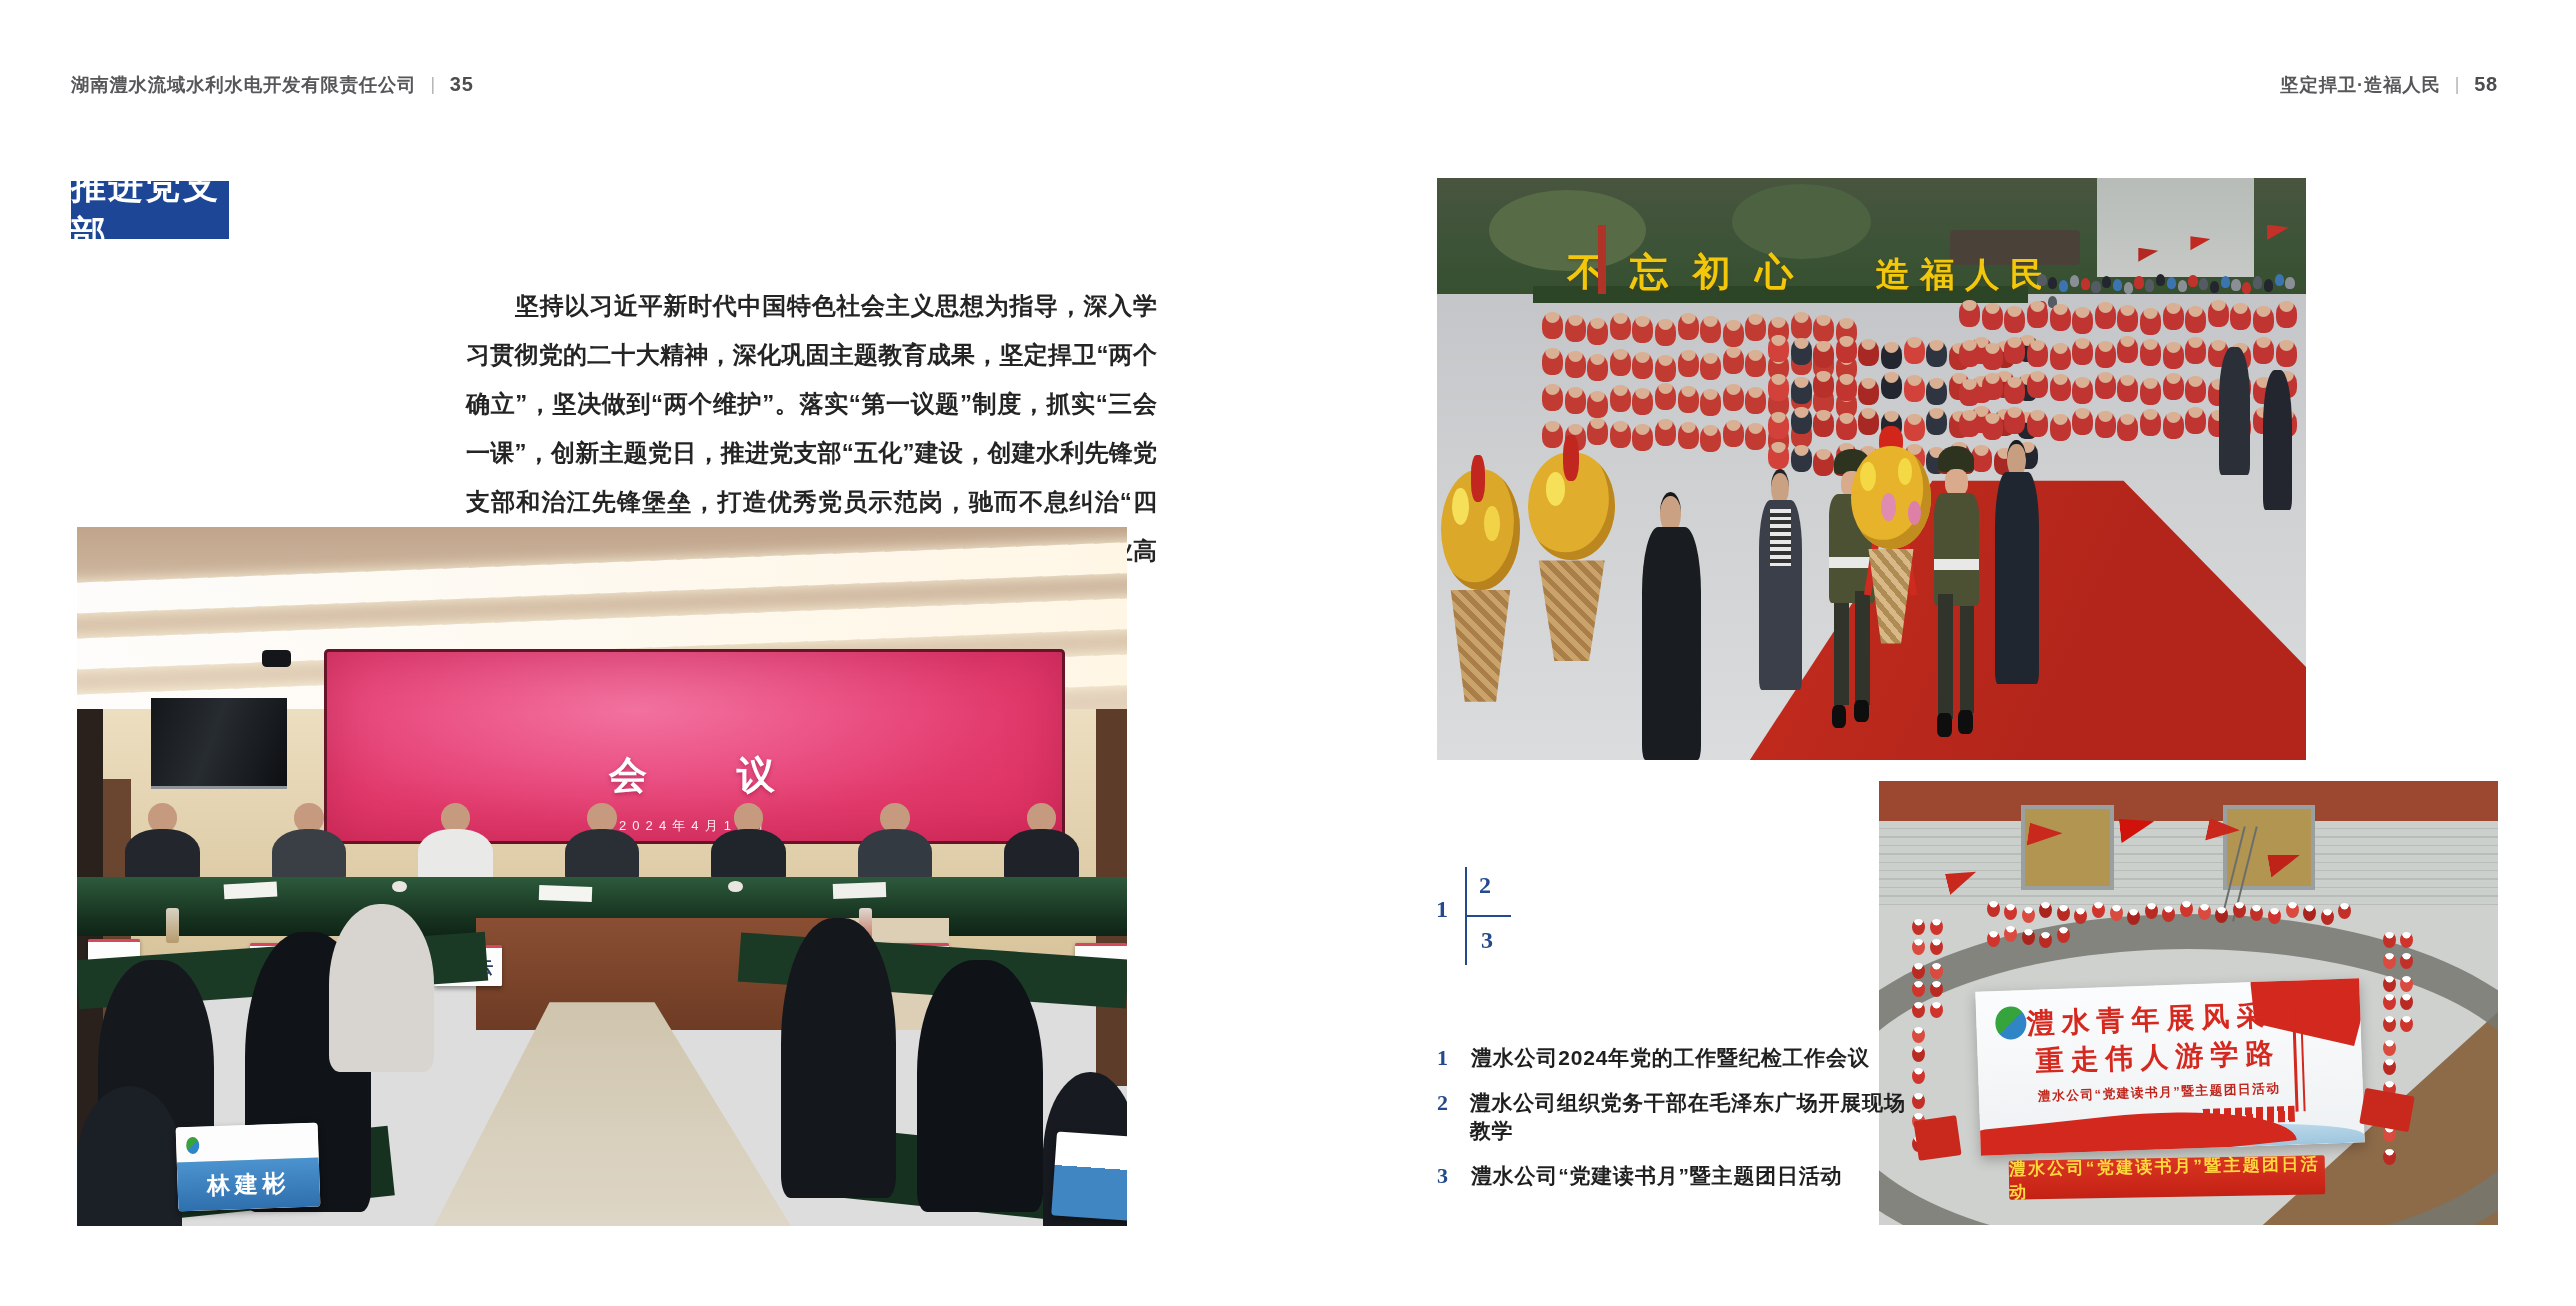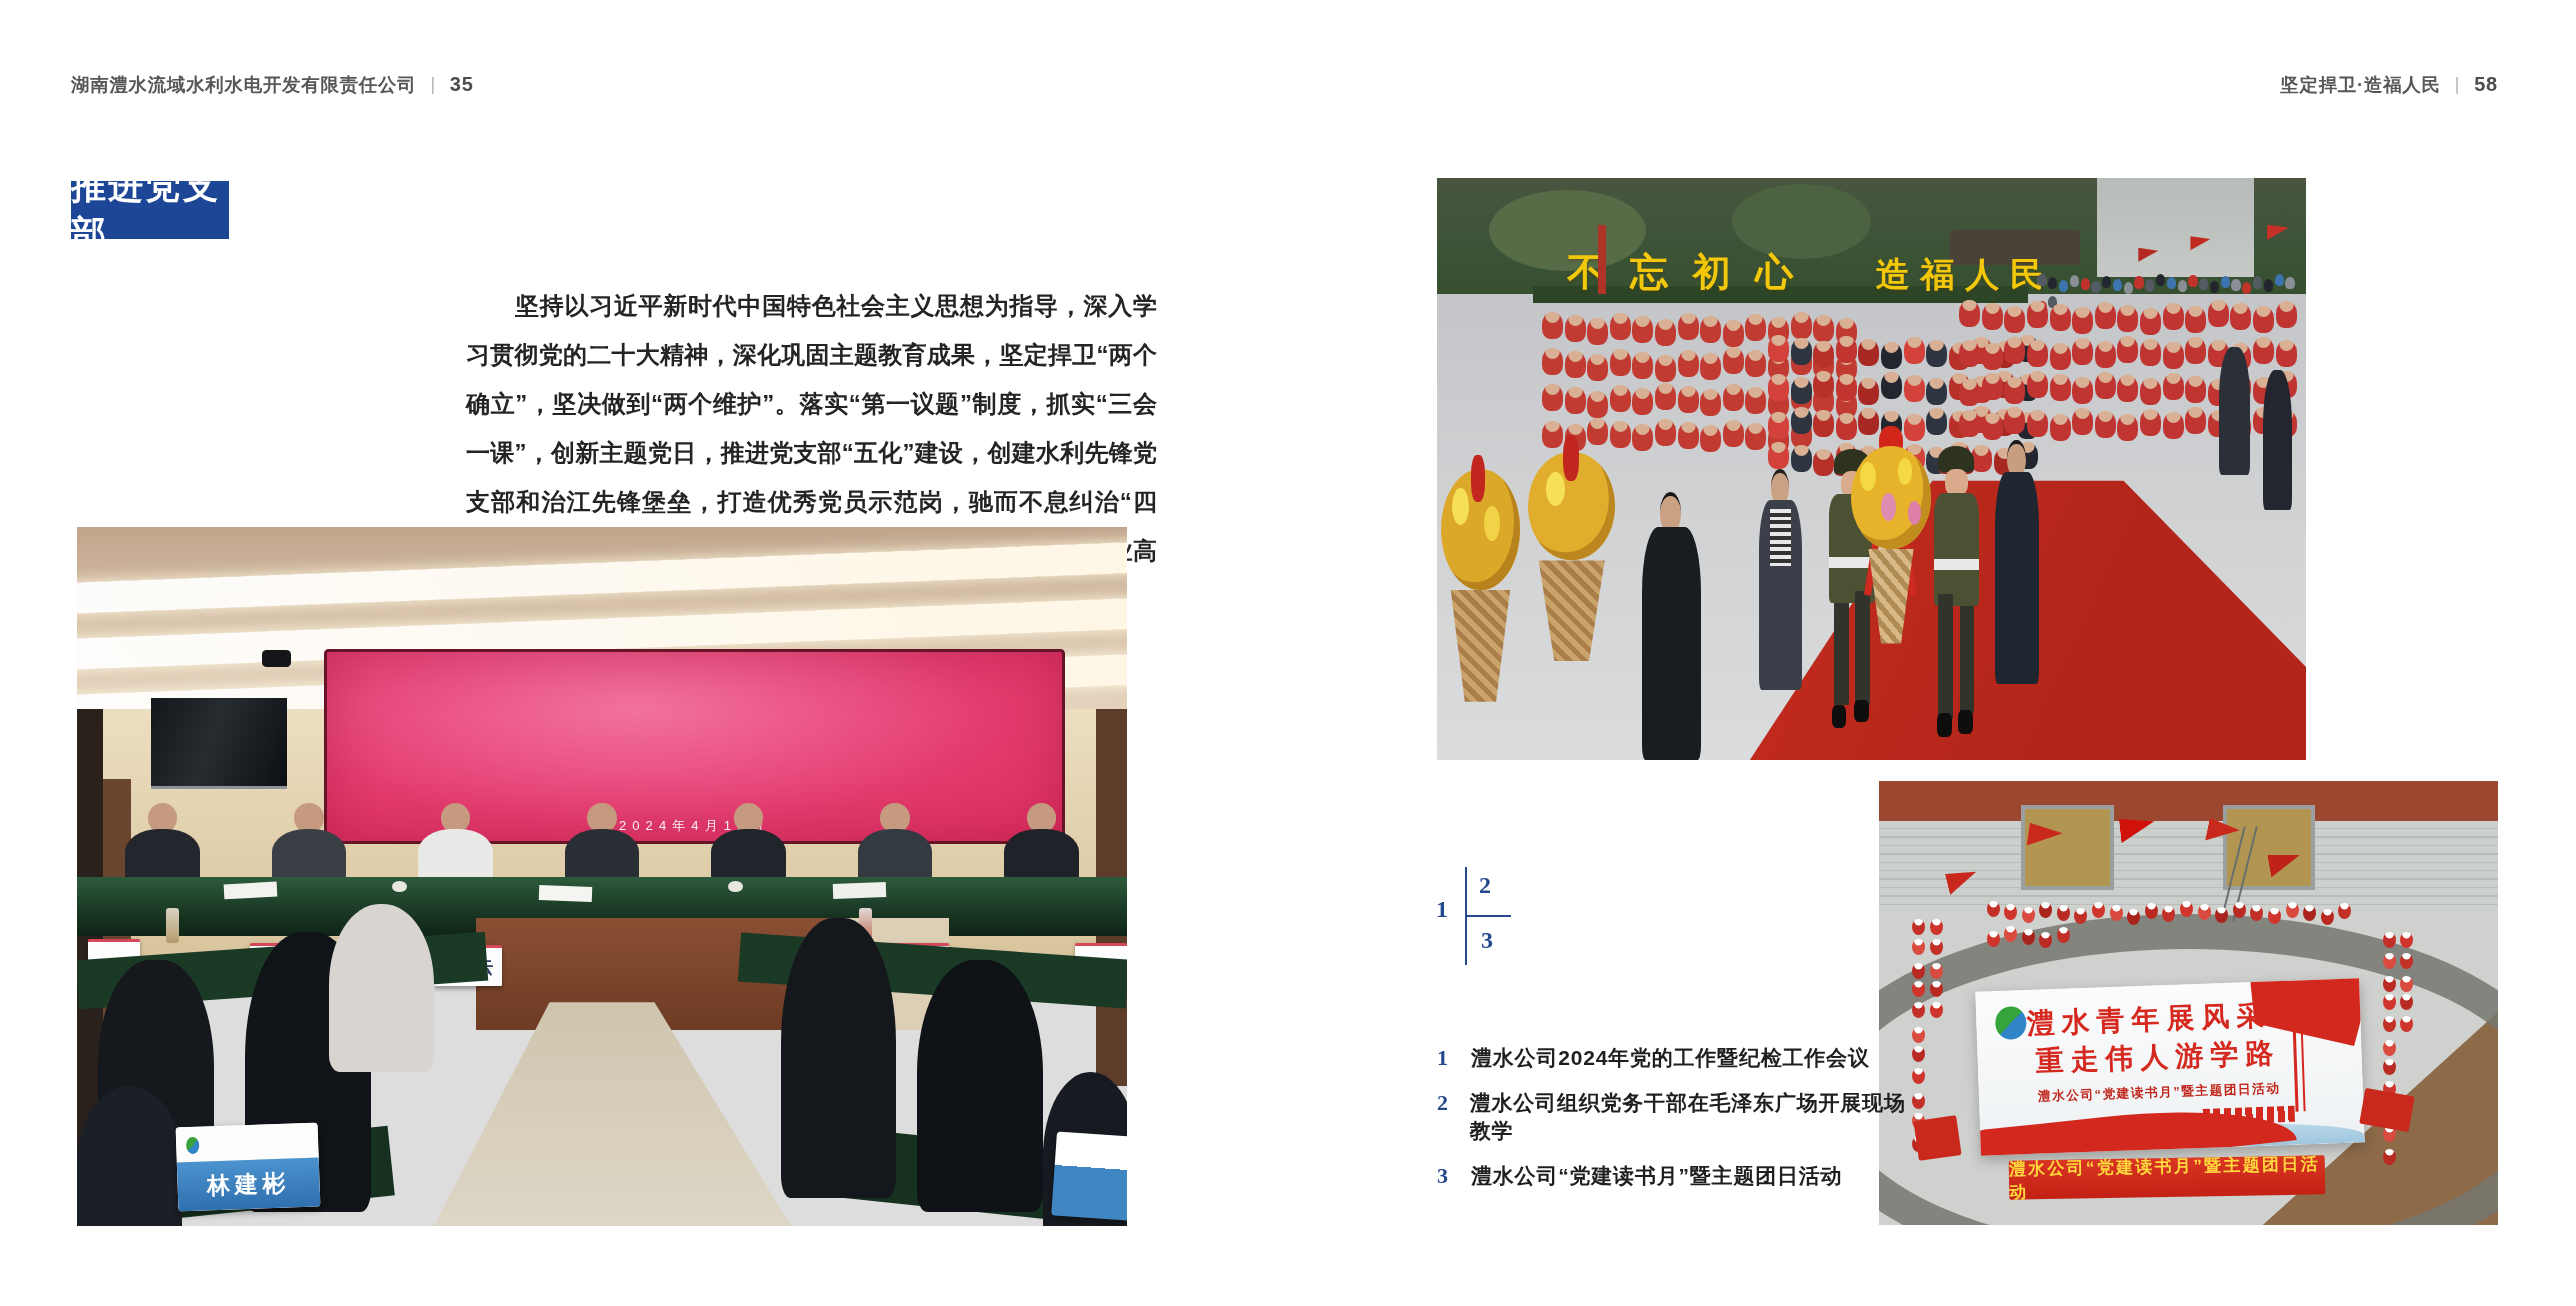--- a/index.html
+++ b/index.html
@@ -103,20 +103,21 @@
     <div class="abs" style="left:0;top:26%;width:2.5%;height:74%;background:#2a211d;"></div>
     <div class="abs" style="left:2.5%;top:36%;width:2.6%;height:64%;background:#6a452f;"></div>
     <div class="abs" style="right:0;top:26%;width:3%;height:54%;background:#5d3d2a;"></div>
 
     <div class="abs" style="left:7%;top:24.5%;width:13%;height:12.5%;background:linear-gradient(110deg,#14171a,#272c31 45%,#0d0f12);border-bottom:3.1px solid #8f9296;"></div>
     <div class="abs" style="left:17.6%;top:17.6%;width:2.8%;height:2.4%;background:#141619;border-radius:4.6px;"></div>
 
     <div class="abs" style="left:23.5%;top:17.5%;width:70%;height:27%;border:3.8px solid #651527;border-radius:4.6px;
                 background:radial-gradient(ellipse at 42% 30%,#f2729f 0%,#ea4f82 38%,#e23a6c 62%,#d92c5c 100%);
                 box-shadow:inset 0 0 54px rgba(120,0,40,.25);">
+      <div class="abs" style="left:0;top:52%;width:100%;text-align:center;color:#fff;font-size:38px;font-weight:700;letter-spacing:4.6px;text-shadow:0 1.5px 4.6px rgba(140,20,60,.5);">会　　议</div>
       <div class="abs" style="left:0;bottom:3%;width:100%;text-align:center;color:rgba(255,255,255,.92);font-size:13px;letter-spacing:6.1px;">2024年4月12日</div>
     </div>
 
     <div class="abs" style="left:4%;top:39.5%;width:92%;height:13%;display:flex;justify-content:space-between;">
       <div class="p1-person">
           <div class="ph"></div>
           <div class="pb" style="background:#23262c;"></div>
         </div>
       <div class="p1-person">
           <div class="ph"></div>

